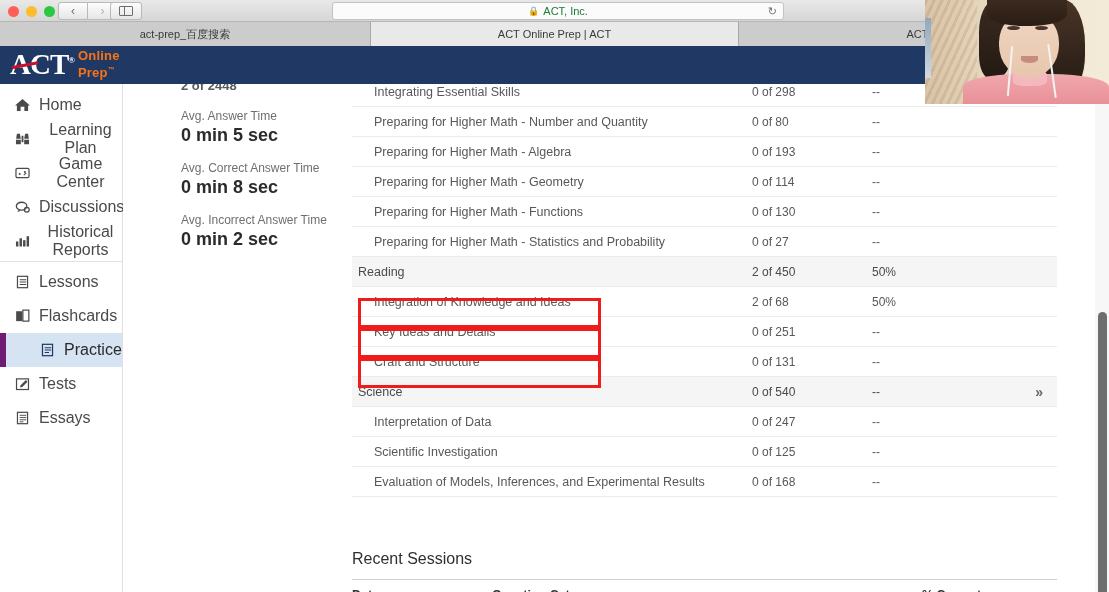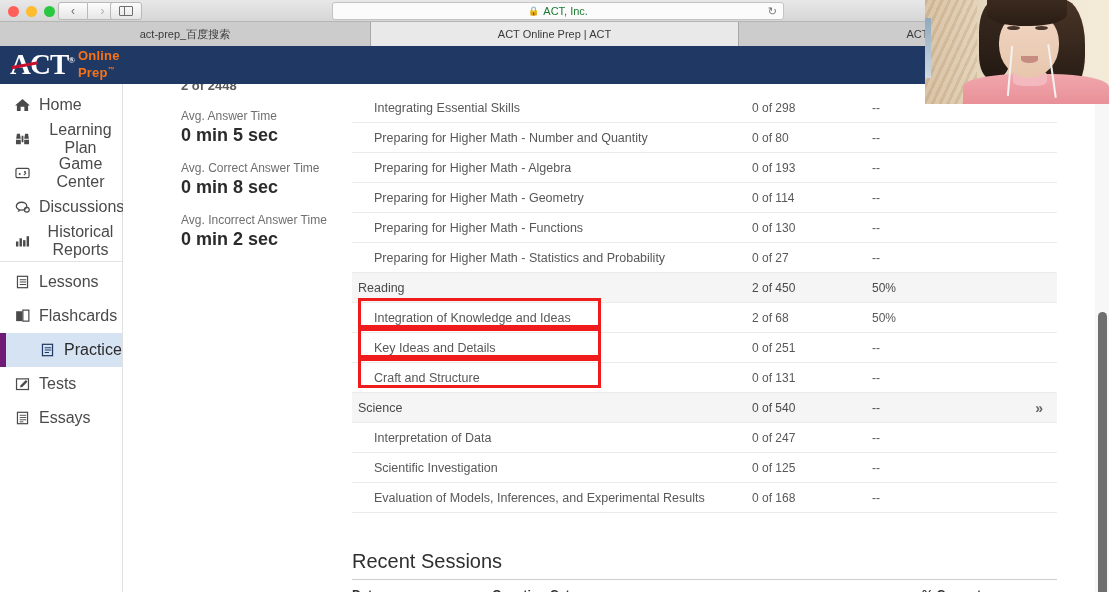--- a/index.html
+++ b/index.html
@@ -128,21 +128,21 @@
   .stats {
     position: absolute; left: 58px; top: -8px; width: 185px;
   }
   .stat-block { margin-bottom: 14px; }
   .stat-label { font-size: 12px; color: #6f6f6f; line-height: 19px; }
   .stat-value { font-size: 18px; color: #2b2b2b; font-weight: bold; line-height: 19px; }
   .stat-top { font-size: 13px; color: #5a5a5a; font-weight: bold; line-height: 19px; }
 
   
   .table {
-    position: absolute; left: 229px; top: -7px; width: 705px; margin-top: 16px;
+    position: absolute; left: 229px; top: -7px; width: 705px;
   }
   .trow {
     height: 30px; display: flex; align-items: center;
     border-bottom: 1px solid #ebebeb;
     font-size: 12.5px; color: #585858;
     position: relative;
   }
   .trow.group { background: #f5f5f5; color: #4a4a4a; }
   .trow .c-name { width: 400px; padding-left: 22px; }
   .trow.group .c-name { padding-left: 6px; }
@@ -155,21 +155,21 @@
 
   
   .redbox {
     position: absolute; border: 3px solid #f01b1b;
     pointer-events: none; z-index: 9;
   }
 
   
   .recent-title {
     position: absolute; left: 229px; top: 466px;
-    font-size: 20px; color: #2f2f2f;
+    font-size: 16px; color: #2f2f2f;
   }
   .recent-head {
     position: absolute; left: 229px; top: 495px; width: 705px;
     border-top: 1px solid #cfcfcf; padding-top: 8px;
     display: flex; font-size: 12.5px; color: #2f2f2f; font-weight: bold;
   }
   .recent-head .rh-date { width: 140px; }
   .recent-head .rh-cat { width: 430px; }
   .recent-head .rh-pct { width: 130px; }
 

